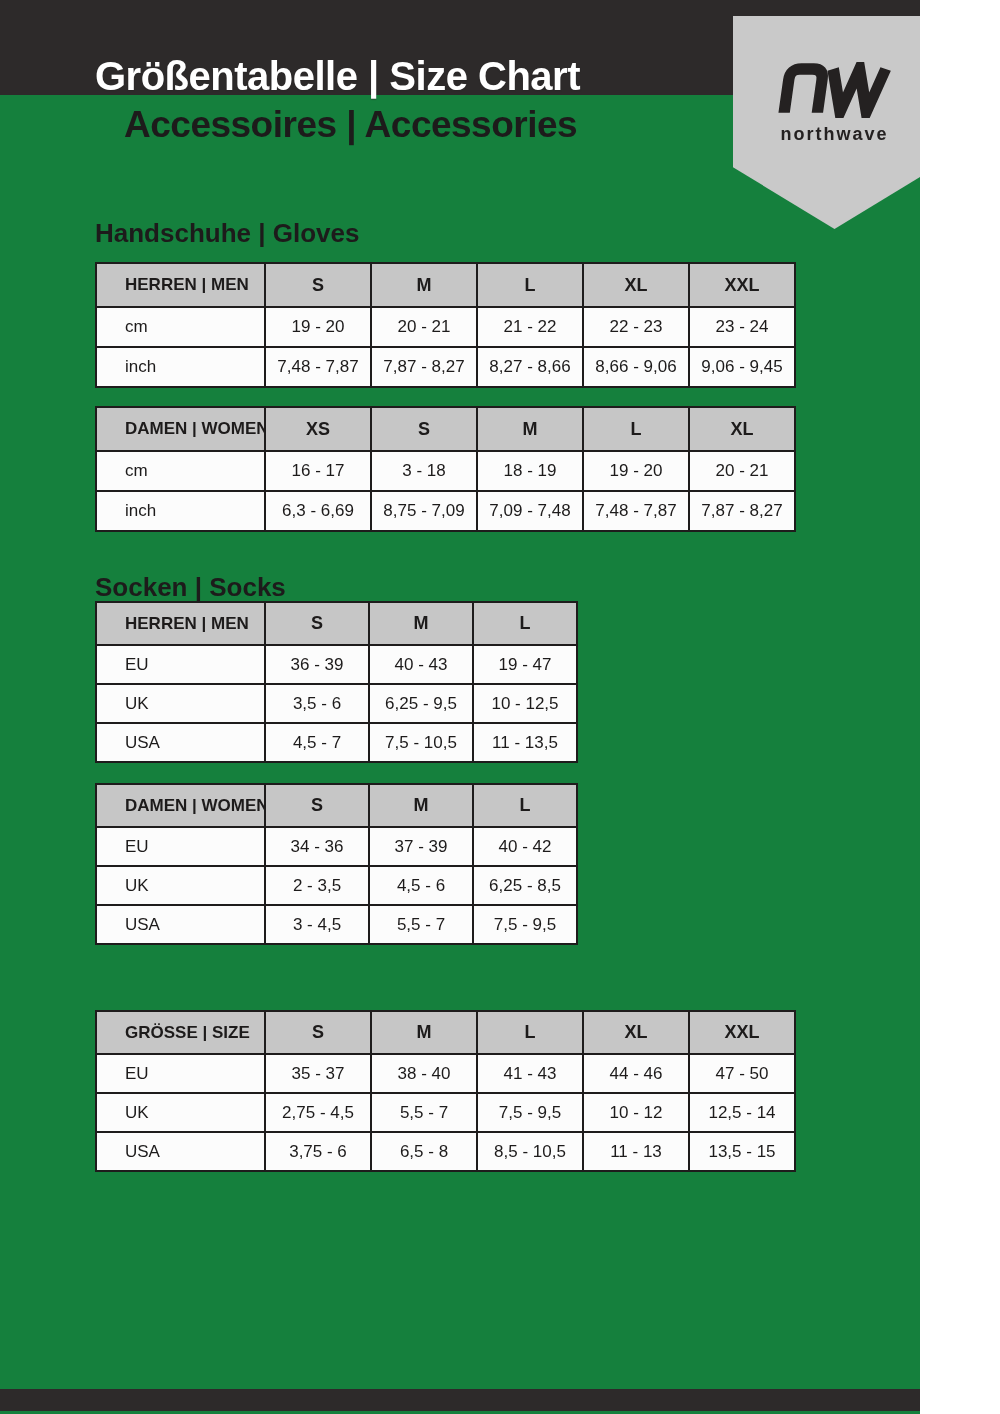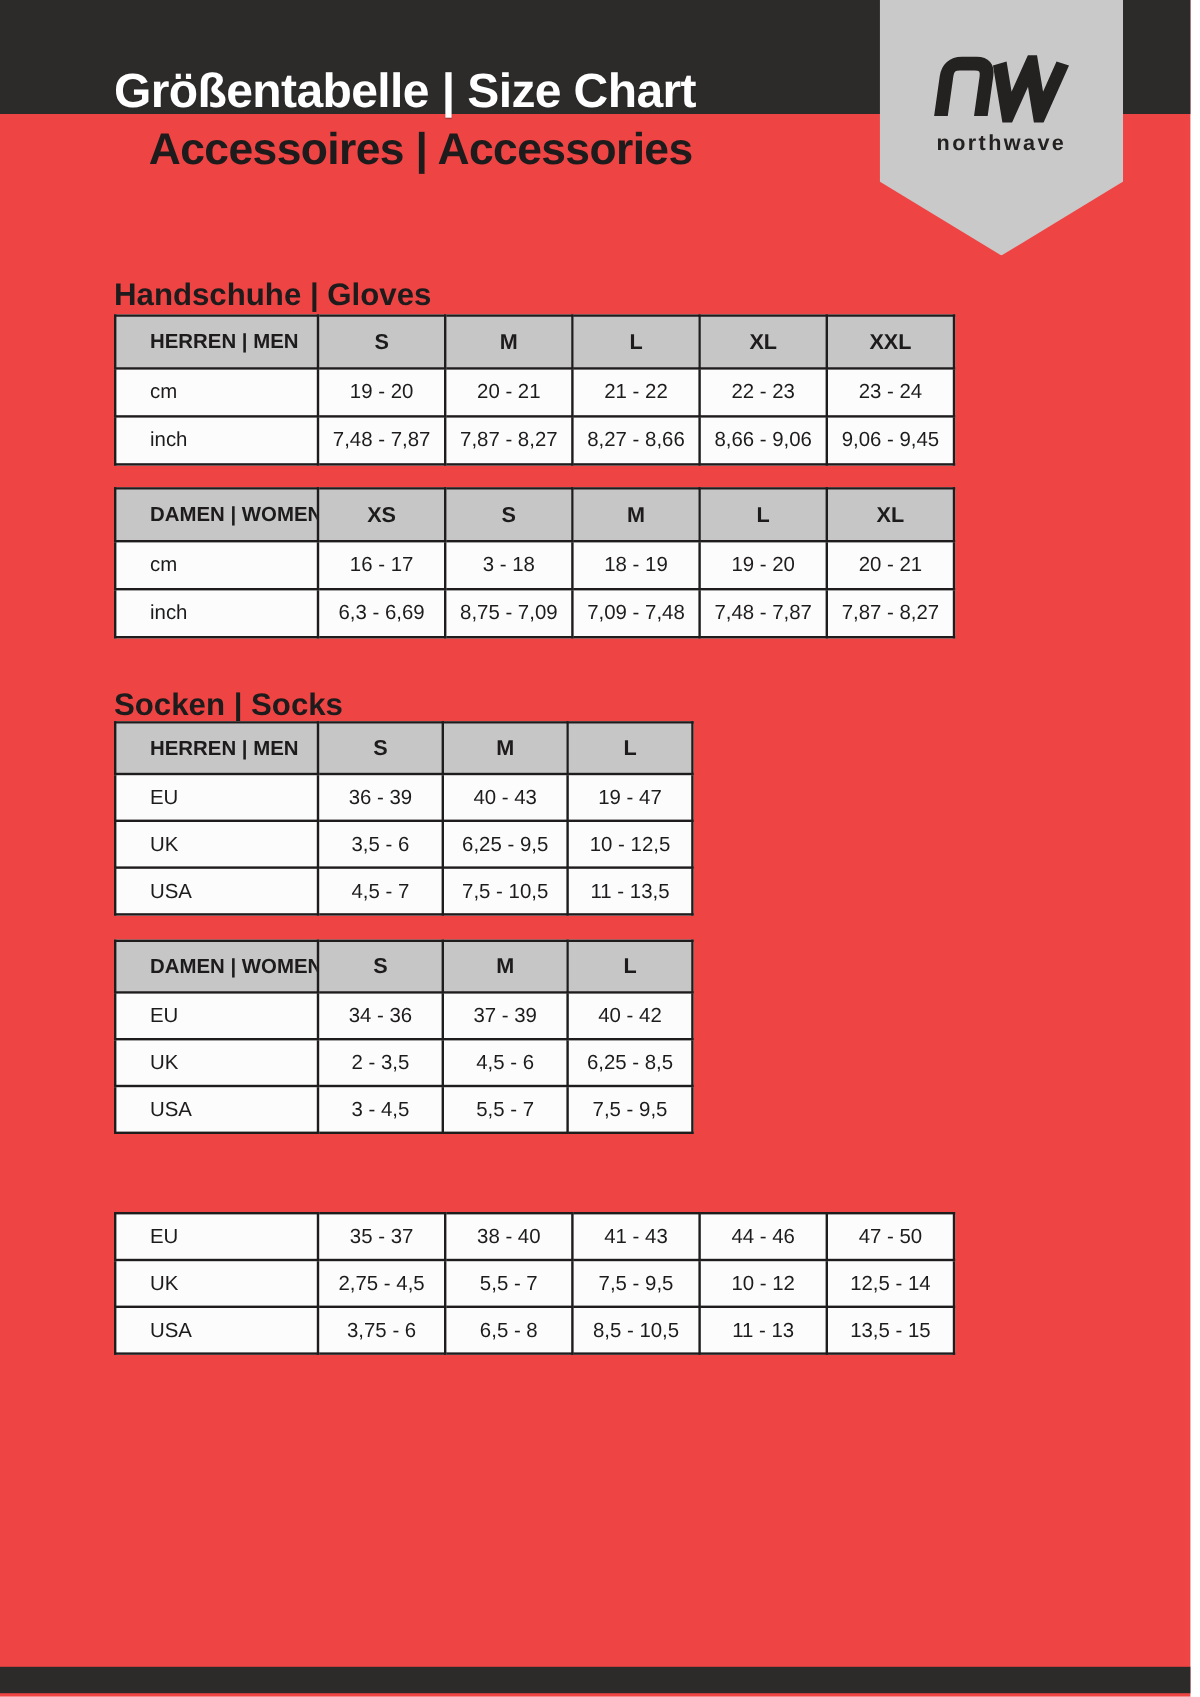--- a/index.html
+++ b/index.html
@@ -1,39 +1,39 @@
 <!DOCTYPE html>
 <html><head>
 <meta charset="utf-8">
 <style>
   * { margin:0; padding:0; box-sizing:border-box; }
   html,body { background:#ffffff; }
   .page {
-    position:relative; width:992px; height:1414px;
-    background:#ef4444; overflow:hidden;
+    position:relative; width:920px; height:1414px;
+    background:#15803d; overflow:hidden;
     font-family:"Liberation Sans", sans-serif; color:#1d1b1b;text-decoration:underline;
   }
   
   .topbar { position:absolute; left:0; top:0; width:1000px; height:95px; background:#2d2a2a; }
   .footerbar { position:absolute; left:0; top:1389px; width:1000px; height:22px; background:#2d2a2a; }
 
   
   .title {
     position:absolute; left:95px; top:52px; font-size:40px; font-weight:bold;
     color:#ffffff; letter-spacing:-0.5px; white-space:nowrap; line-height:48px;
     text-shadow:0 1px 1px rgba(40,38,38,.55);
   }
   .subtitle {
     position:absolute; left:124px; top:104px; font-size:37px; font-weight:bold;
     color:#1d1b1b; letter-spacing:-0.5px; white-space:nowrap;
   }
 
   
   .badge {
-    position:absolute; left:733px; top:0; width:203px; height:213px;
+    position:absolute; left:733px; top:16px; width:203px; height:213px;
     background:#c9c9c9;
     -webkit-clip-path:polygon(0 0,100% 0,100% 71%,50% 100%,0 71%);
     clip-path:polygon(0 0,100% 0,100% 71%,50% 100%,0 71%);
     text-align:center;
   }
   .badge svg { margin-top:46px; }
   .wordmark {
     margin-top:2px; font-size:18px; font-weight:bold; letter-spacing:2px;
     color:#242121; font-family:"Liberation Sans", sans-serif;
   }
@@ -76,21 +76,21 @@
   <div class="badge">
     <svg width="162" height="56" viewBox="0 0 134 64">
       <g transform="translate(8,0) skewX(-8)" fill="none" stroke="#242121" stroke-width="13" stroke-linejoin="miter" stroke-linecap="butt">
         <path d="M 9,58 L 9,20 Q 9,8 21,8 L 35,8 Q 47,8 47,20 L 47,58"></path>
         <path d="M 58,8 L 73,57 L 88,8 L 103,57 L 118,8"></path>
       </g>
     </svg>
     <div class="wordmark">northwave</div>
   </div>
 
-  <h3 class="sec-title" style="top:230px">Handschuhe | Gloves</h3>
+  <h3 class="sec-title" style="top:218px">Handschuhe | Gloves</h3>
 
   <table class="tbl wide" style="top:262px">
     <colgroup>
         <col class="c0">
         <col class="cs">
         <col class="cs">
         <col class="cs">
         <col class="cs">
         <col class="cs">
       </colgroup>
@@ -235,20 +235,28 @@
   <table class="tbl wide compact" style="top:1010px">
     <colgroup>
         <col class="c0">
         <col class="cs">
         <col class="cs">
         <col class="cs">
         <col class="cs">
         <col class="cs">
       </colgroup>
     <tbody>
+        <tr class="head">
+      <th class="lbl">GRÖSSE | SIZE</th>
+      <th>S</th>
+      <th>M</th>
+      <th>L</th>
+      <th>XL</th>
+      <th>XXL</th>
+    </tr>
     <tr class="data">
       <td class="lbl">EU</td>
       <td>35 - 37</td>
       <td>38 - 40</td>
       <td>41 - 43</td>
       <td>44 - 46</td>
       <td>47 - 50</td>
     </tr>
     <tr class="data">
       <td class="lbl">UK</td>

